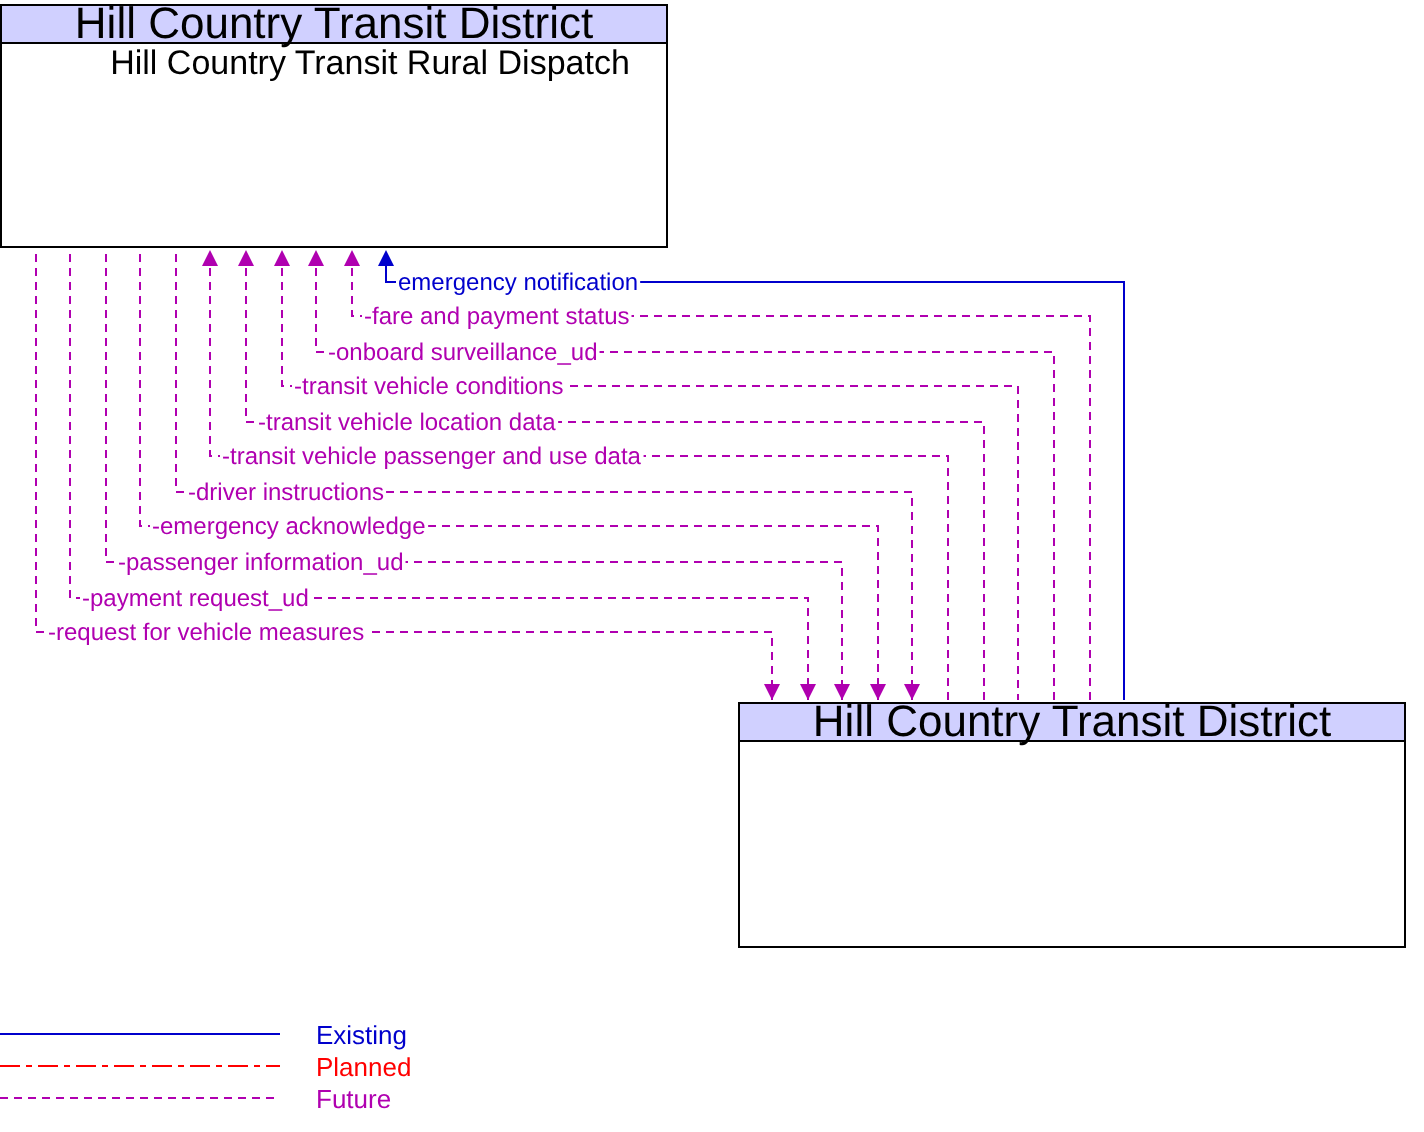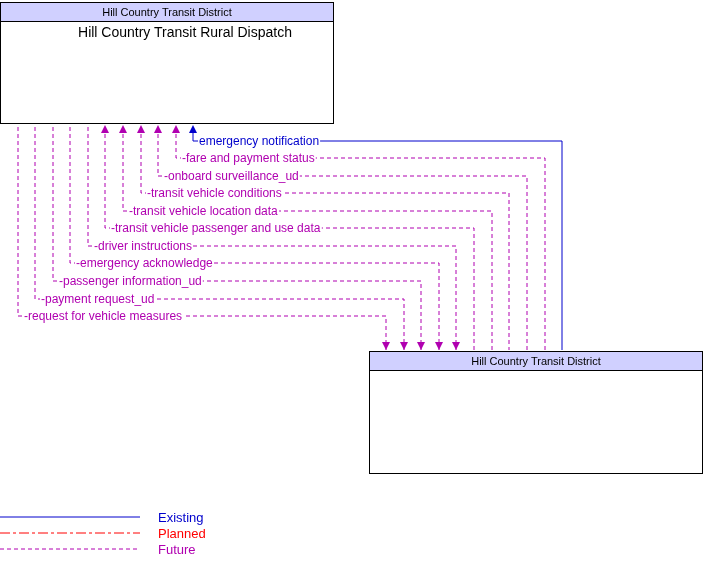--- a/index.html
+++ b/index.html
@@ -1,21 +1,21 @@
 <!DOCTYPE html>
 <html><head>
 <meta charset="utf-8">
 <style>
   html, body { margin: 0; padding: 0; background: #ffffff; }
   body { width: 712px; height: 566px; position: relative; overflow: hidden;
          font-family: "Liberation Sans", sans-serif; }
   .box { position: absolute; border: 1px solid #000; background: #fff; box-sizing: border-box; }
   .box .hdr { background: #d0d0ff; border-bottom: 1px solid #000; text-align: center;
-              font-size: 11px; line-height: 18px; height: 19px; box-sizing: border-box; color: #000; }
-  .box .name { text-align: center; font-size: 14px; line-height: 20px; color: #000; padding-left: 36px; }
+              font-size: 22px; line-height: 18px; height: 19px; box-sizing: border-box; color: #000; }
+  .box .name { text-align: center; font-size: 17px; line-height: 20px; color: #000; padding-left: 36px; }
   svg { position: absolute; left: 0; top: 0; }
   .flow-label { font-family: "Liberation Sans", sans-serif; font-size: 12px; }
   .legend-label { font-family: "Liberation Sans", sans-serif; font-size: 13px; }
 </style>
 </head>
 <body>
 
 <div class="box" style="left:0px; top:2px; width:334px; height:122px;">
   <div class="hdr">Hill Country Transit District</div>
   <div class="name">Hill Country Transit Rural Dispatch</div>

